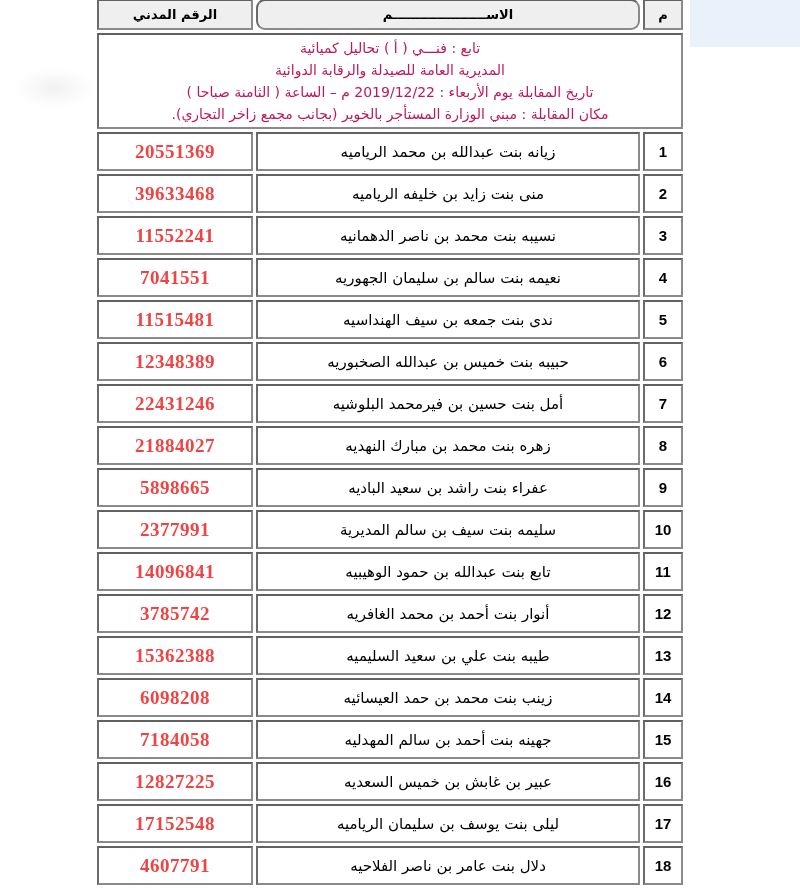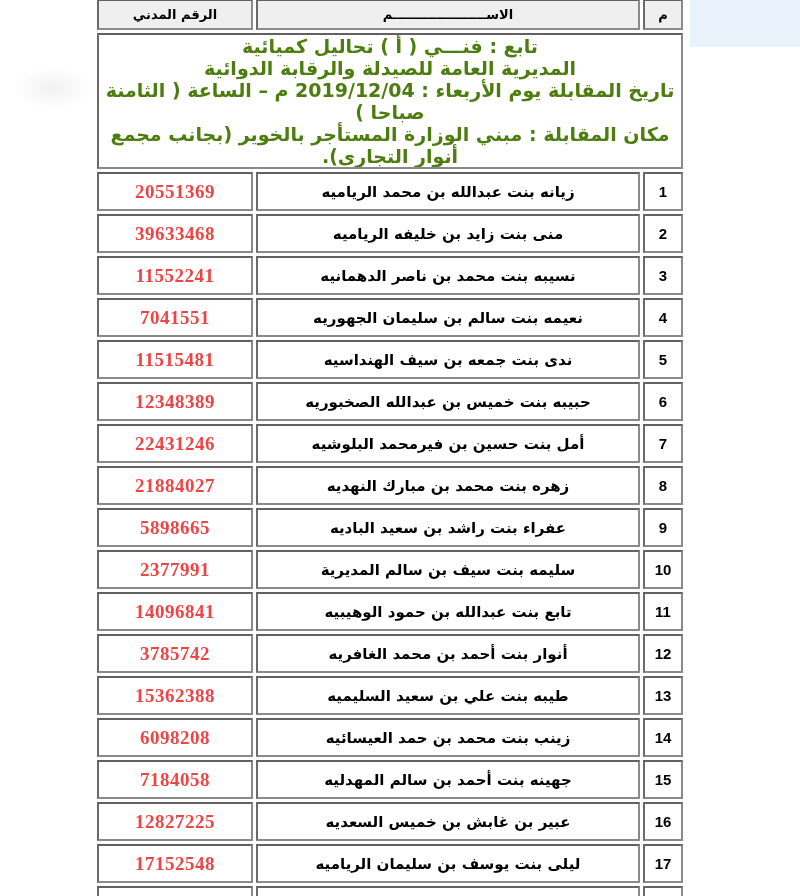--- a/index.html
+++ b/index.html
@@ -62,35 +62,35 @@
     height: 27px;
     font-size: 13px;
     font-weight: bold;
     color: #000;
   }
   td.block-cell {
     height: 92px;
     white-space: normal;
   }
   .block-line {
-    font-size: 19px;
-    font-weight: bold;
+    font-size: 14px;
+    font-weight: normal;
     line-height: 22px;
-    color: #4d7c0f;
+    color: #be185d;
     text-align: center;
   }
   td.idx-cell {
     height: 35px;
     font-family: "Liberation Sans", sans-serif;
     font-size: 15px;
     font-weight: bold;
   }
   td.name-cell {
     font-size: 15px;
-    font-weight: bold;
+    font-weight: normal;
     color: #000;
     margin-top: 20px;
   }
   td.civil-cell {
     font-family: "Liberation Serif", serif;
     font-size: 19px;
     font-weight: bold;
     letter-spacing: 0.5px;
     color: #ef4444;
   }
@@ -105,29 +105,29 @@
 
   <table class="doc-table" dir="rtl">
     <colgroup>
       <col class="col-idx">
       <col class="col-name">
       <col class="col-civil">
     </colgroup>
     <tbody>
       <tr>
         <td class="hdr hdr-bg" style="background: rgb(239, 239, 239);">م</td>
-        <td class="hdr hdr-bg" style="background: rgb(239, 239, 239);">الاســـــــــــــــــــــم</td>
+        <td class="hdr hdr-bg" style="background: rgb(239, 239, 239); border-radius: 9px;">الاســـــــــــــــــــــم</td>
         <td class="hdr hdr-bg" style="background: rgb(239, 239, 239);">الرقم المدني</td>
       </tr>
       <tr>
         <td class="block-cell" colspan="3">
           <div class="block-line">تابع :  فنـــي ( أ ) تحاليل كميائية</div>
           <div class="block-line">المديرية العامة للصيدلة والرقابة الدوائية</div>
-          <div class="block-line">تاريخ المقابلة يوم الأربعاء : 2019/12/04 م – الساعة ( الثامنة صباحا )</div>
-          <div class="block-line">مكان المقابلة : مبني الوزارة المستأجر بالخوير (بجانب مجمع أنوار التجاري).</div>
+          <div class="block-line">تاريخ المقابلة يوم الأربعاء : 2019/12/22 م – الساعة ( الثامنة صباحا )</div>
+          <div class="block-line">مكان المقابلة : مبني الوزارة المستأجر بالخوير (بجانب مجمع زاخر التجاري).</div>
         </td>
       </tr>
     </tbody>
     <tbody id="rows-container">
     <tr>
       <td class="idx-cell">1</td>
       <td class="name-cell">زيانه بنت عبدالله بن محمد الرياميه</td>
       <td class="civil-cell">20551369</td>
     </tr>
 

